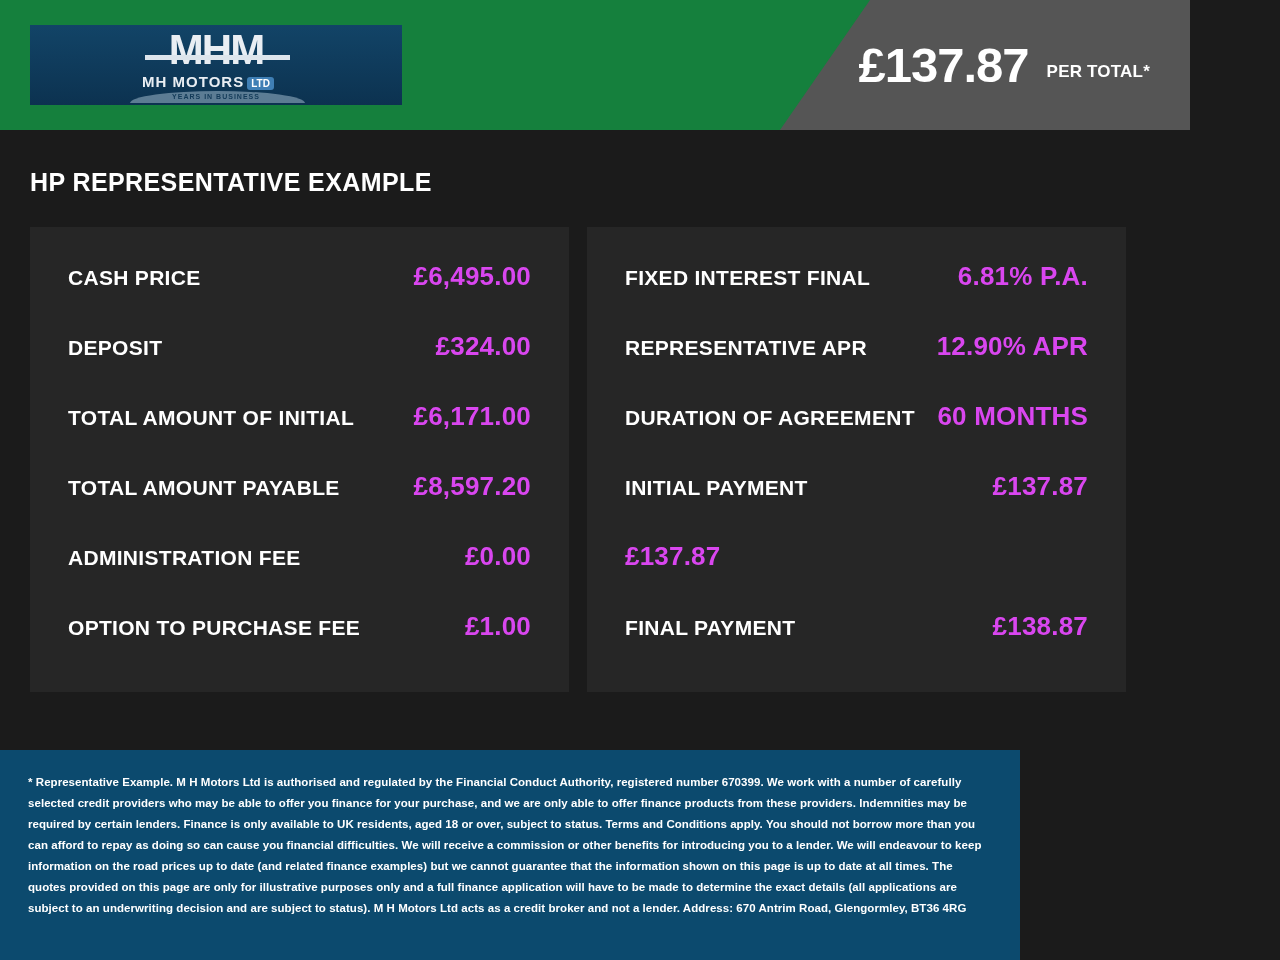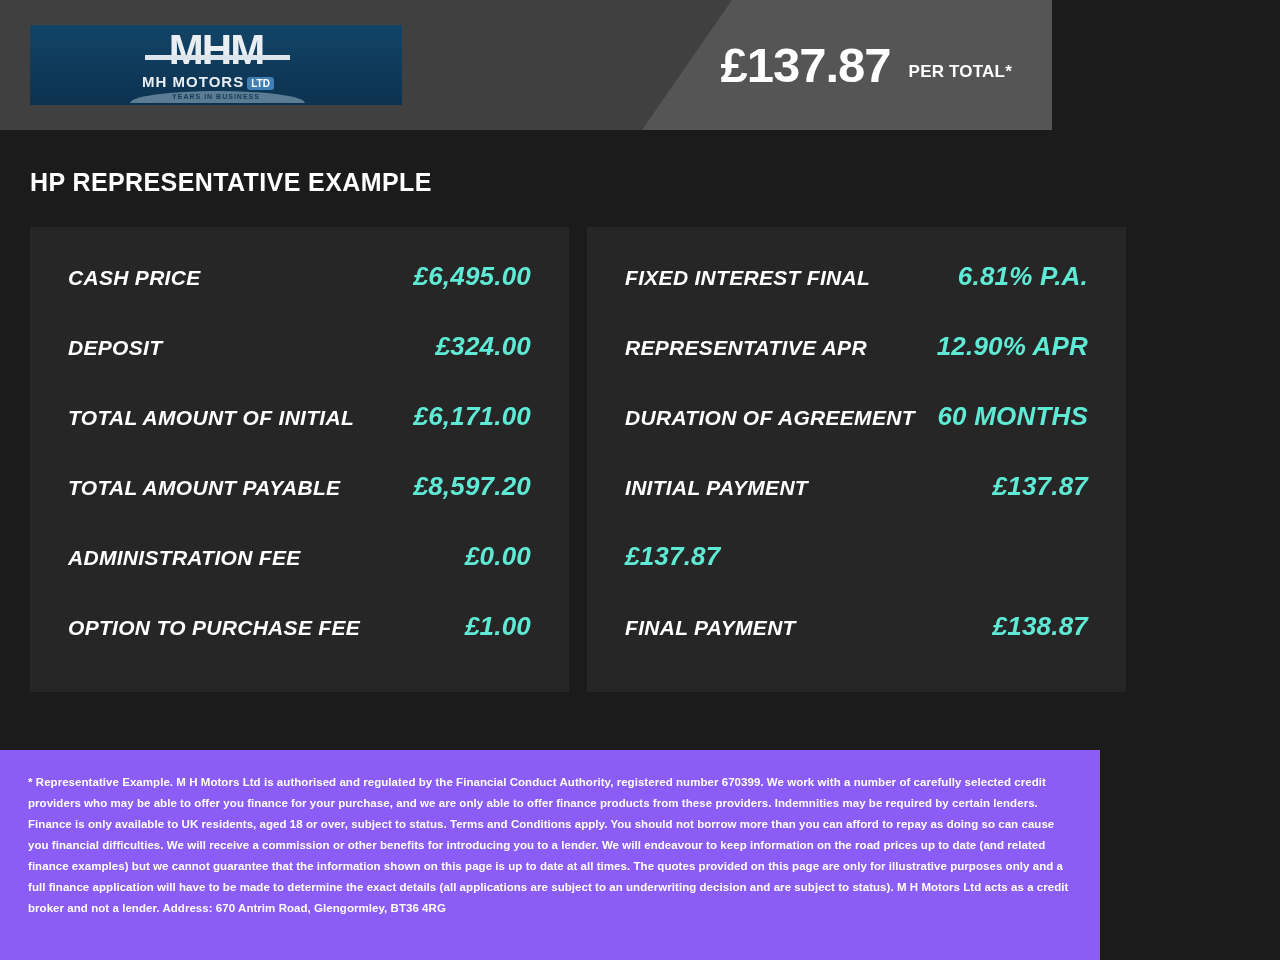--- a/index.html
+++ b/index.html
@@ -14,23 +14,23 @@
   .page {
     position: relative;
     width: 1280px;
     height: 960px;
     background: #1b1b1b;
   }
 
   
   .header {
     position: relative;
-    width: 1052px;
+    width: 1190px;
     height: 130px;
-    background: #404040;
+    background: #15803d;
     overflow: hidden;
     padding-left: 32px;
   }
 
   .logo-box {
     position: absolute;
     left: 30px;
     top: 25px;
     width: 372px;
     height: 80px;
@@ -144,21 +144,20 @@
     font-size: 25px;
     font-weight: bold;
     color: #ffffff;
     letter-spacing: .4px;
   }
 
   .panels {
     display: flex;
     gap: 18px;
     margin-top: 30px;
-    font-style: italic;
   }
   .panel {
     flex: 1;
     background: #262626;
     padding: 34px 38px 34px 38px;
     height: 465px;
   }
   .row {
     display: flex;
     align-items: baseline;
@@ -167,32 +166,32 @@
   }
   .row-label {
     font-size: 21px;
     font-weight: bold;
     color: #ffffff;
     letter-spacing: .3px;
   }
   .row-value {
     font-size: 26px;
     font-weight: bold;
-    color: #5eead4;
+    color: #d946ef;
     letter-spacing: .2px;
   }
 
   
   .footer {
     position: absolute;
     left: 0;
     bottom: 0;
-    width: 1100px;
+    width: 1020px;
     height: 210px;
-    background: #8b5cf6;
+    background: #0c4a6e;
     padding: 22px 28px 11px 28px;
   }
   .footer p {
     font-size: 11.5px;
     line-height: 21px;
     color: #ffffff;
     font-weight: bold;
     letter-spacing: .05px;
     max-width: 1145px;
   }

